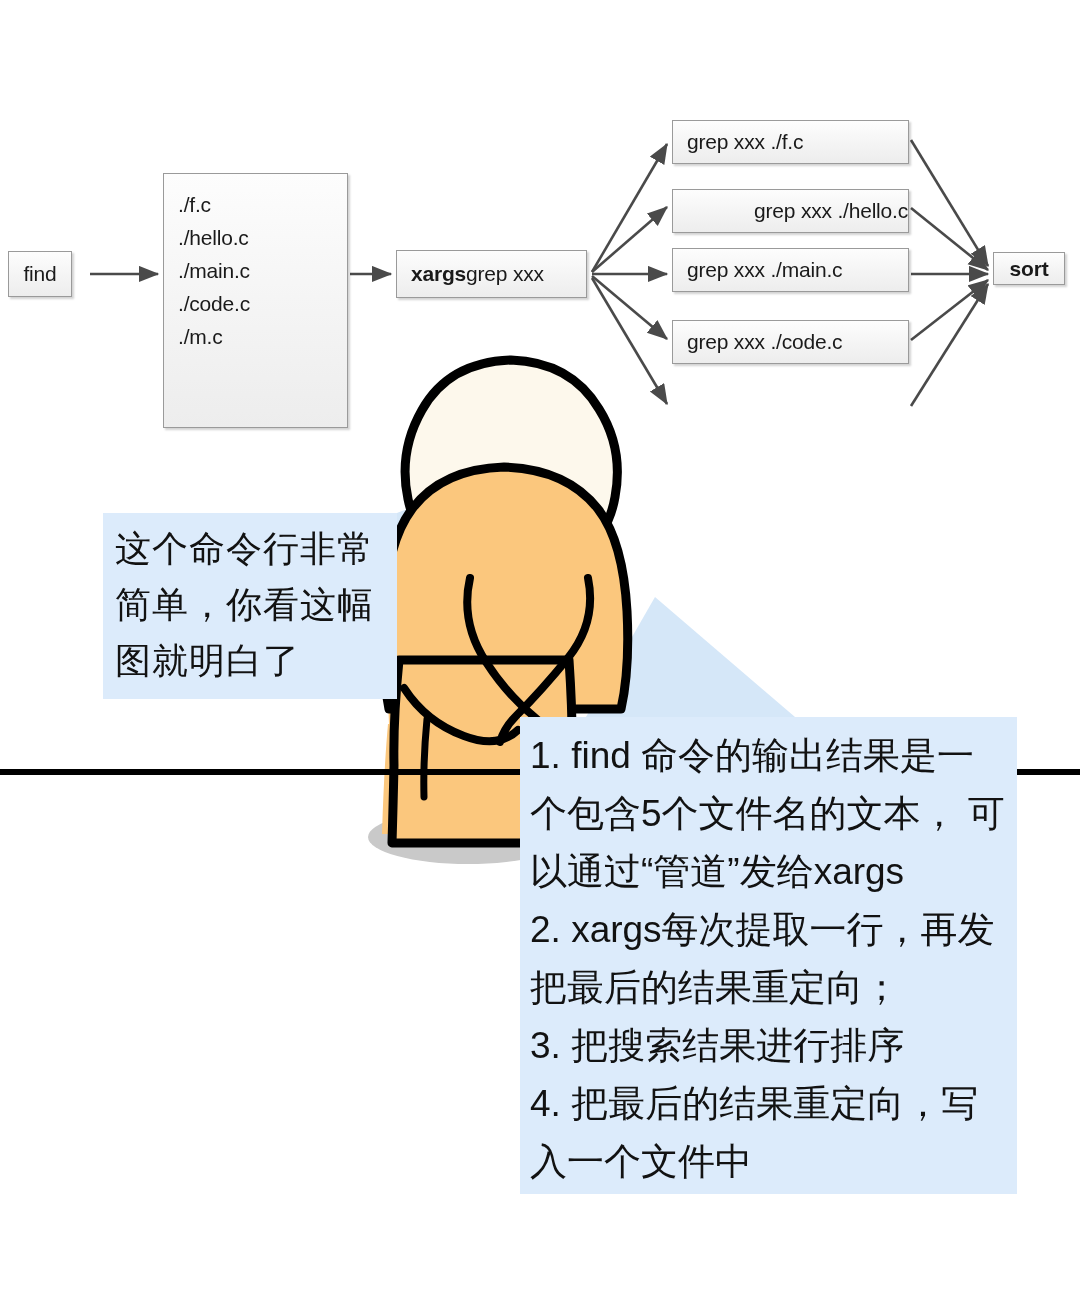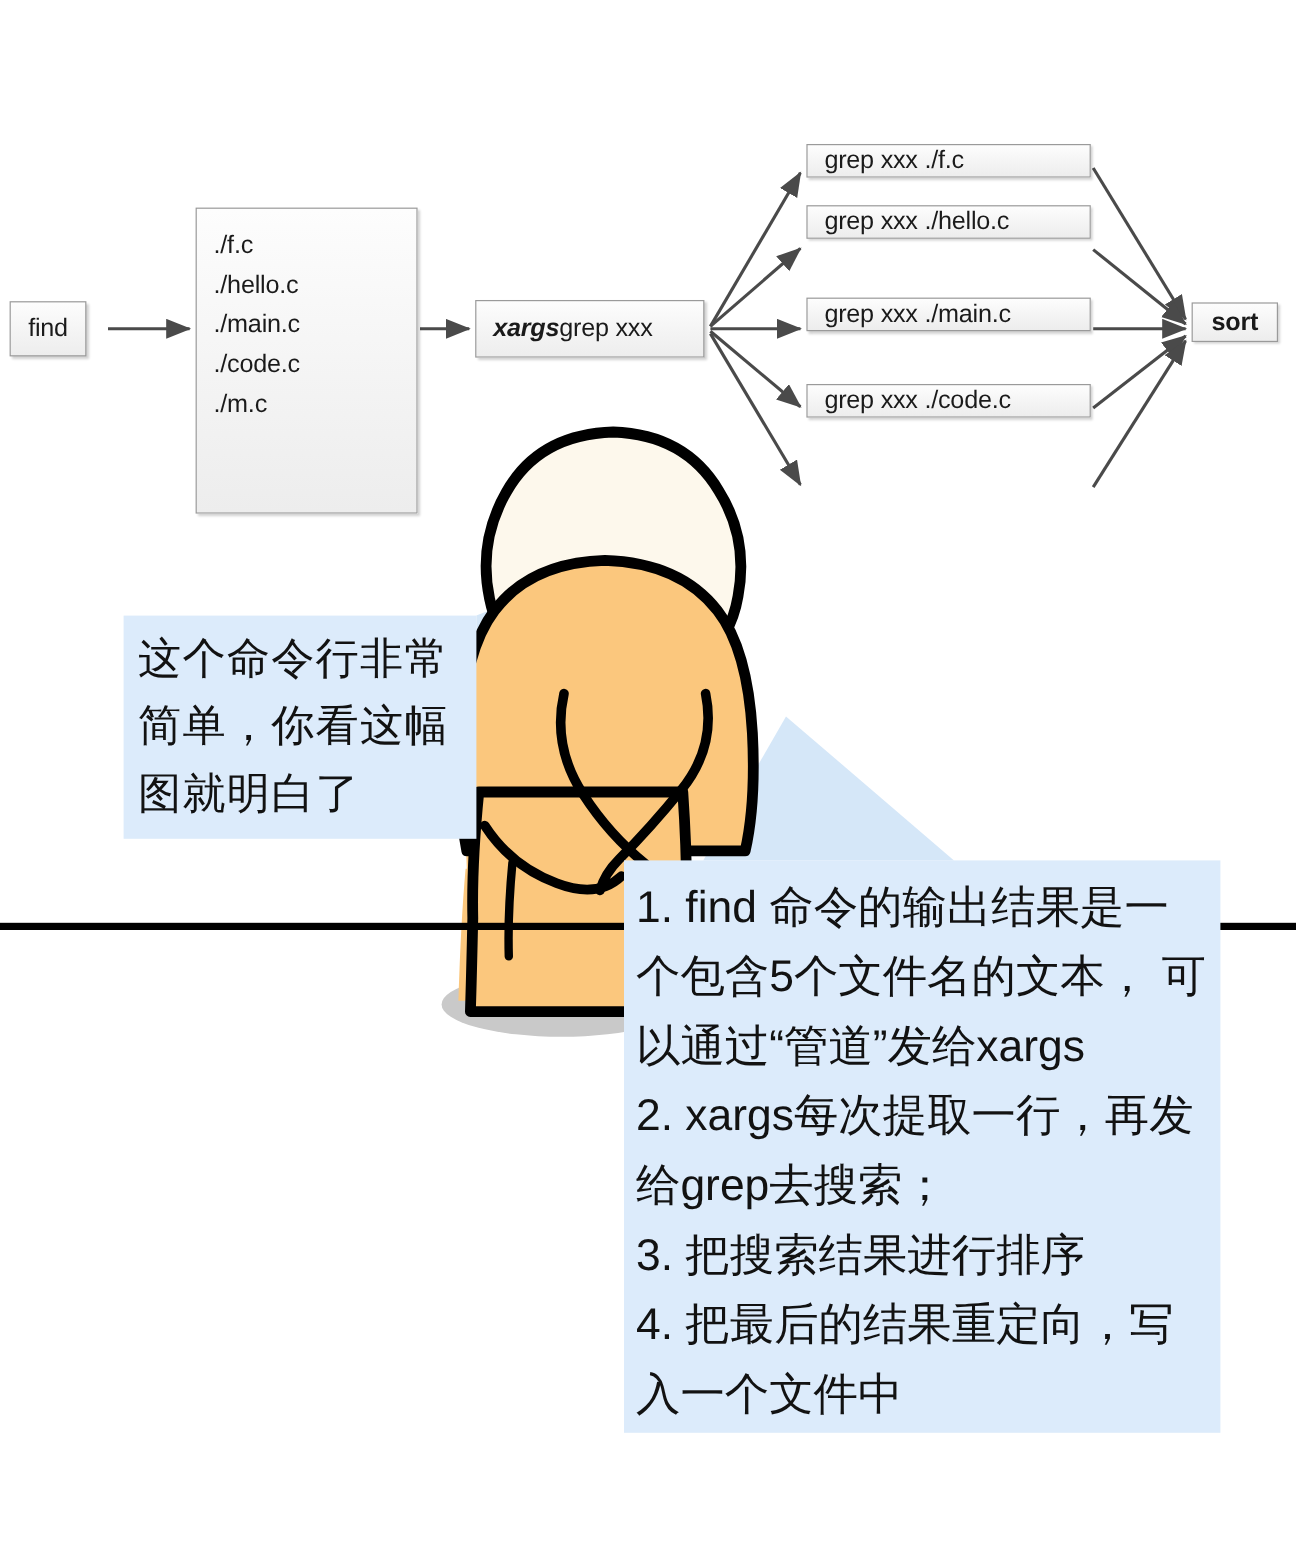--- a/index.html
+++ b/index.html
@@ -31,31 +31,31 @@
     box-shadow: 2px 2px 2px rgba(0,0,0,0.18);
     color: #1a1a1a;
     font-size: 21px;
     display: flex;
     align-items: center;
     white-space: nowrap;
     letter-spacing: -0.2px;
   }
   .node.center { justify-content: center; }
   .node .pad { padding-left: 14px; }
-  .bold { font-weight: bold; font-style: italic; }
+  .bold { font-weight: bold; }
 
   #node-find      { left: 8px;   top: 251px; width: 64px;  height: 46px; justify-content: center; }
   #node-filelist  { left: 163px; top: 173px; width: 185px; height: 255px;
                     display: block; padding: 14px 0 0 14px; line-height: 33px; font-size: 21px; }
   #node-xargs     { left: 396px; top: 250px; width: 191px; height: 48px; }
   #node-sort      { left: 993px; top: 252px; width: 72px;  height: 33px; justify-content: center; font-weight: bold; }
 
-  .grepbox { left: 672px; width: 237px; height: 28px; }
+  .grepbox { left: 672px; width: 237px; height: 44px; }
   #grep-0 { top: 120px; }
-  #grep-1 { top: 171px; }
+  #grep-1 { top: 189px; justify-content: flex-end; }
   #grep-2 { top: 248px; }
   #grep-3 { top: 320px; }
   #grep-4 { top: 386px; }
 
   
   .layer {
     position: absolute;
     left: 0; top: 0;
     width: 1080px;
     height: 1305px;
@@ -232,19 +232,19 @@
     <div class="bline">这个命令行非常</div>
     <div class="bline">简单，你看这幅</div>
     <div class="bline">图就明白了</div>
   </div>
 
   <div class="bubble" id="bubble-main">
     <div class="bline">1.  find  命令的输出结果是一</div>
     <div class="bline">个包含5个文件名的文本， 可</div>
     <div class="bline">以通过“管道”发给xargs</div>
     <div class="bline">2.  xargs每次提取一行，再发</div>
-    <div class="bline">给grep去搜索；</div>
+    <div class="bline">把最后的结果重定向；</div>
     <div class="bline">3. 把搜索结果进行排序</div>
     <div class="bline">4.  把最后的结果重定向，写</div>
     <div class="bline">入一个文件中</div>
   </div>
 
 </div>
 
 </body></html>

